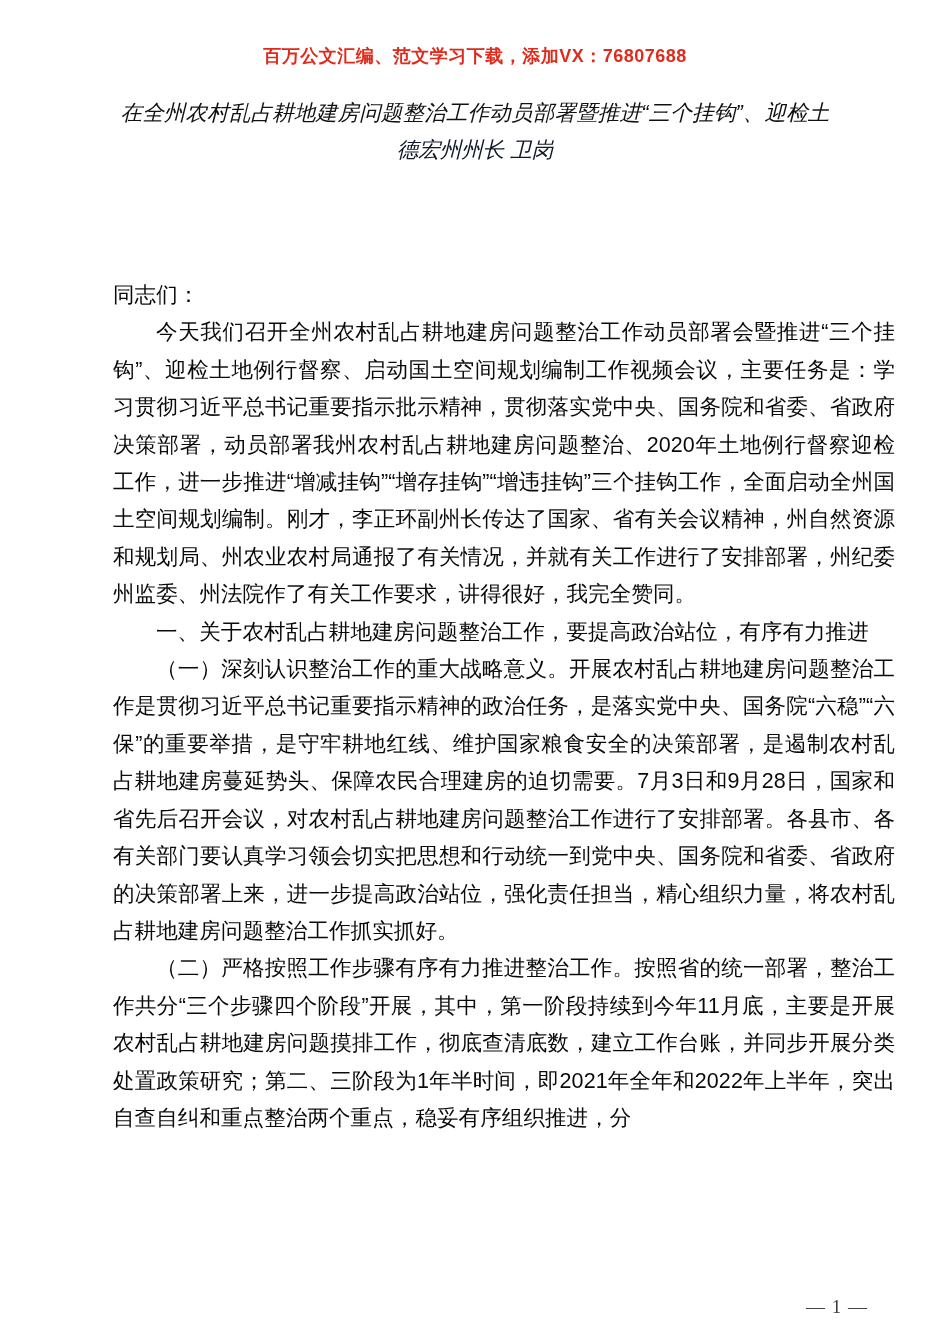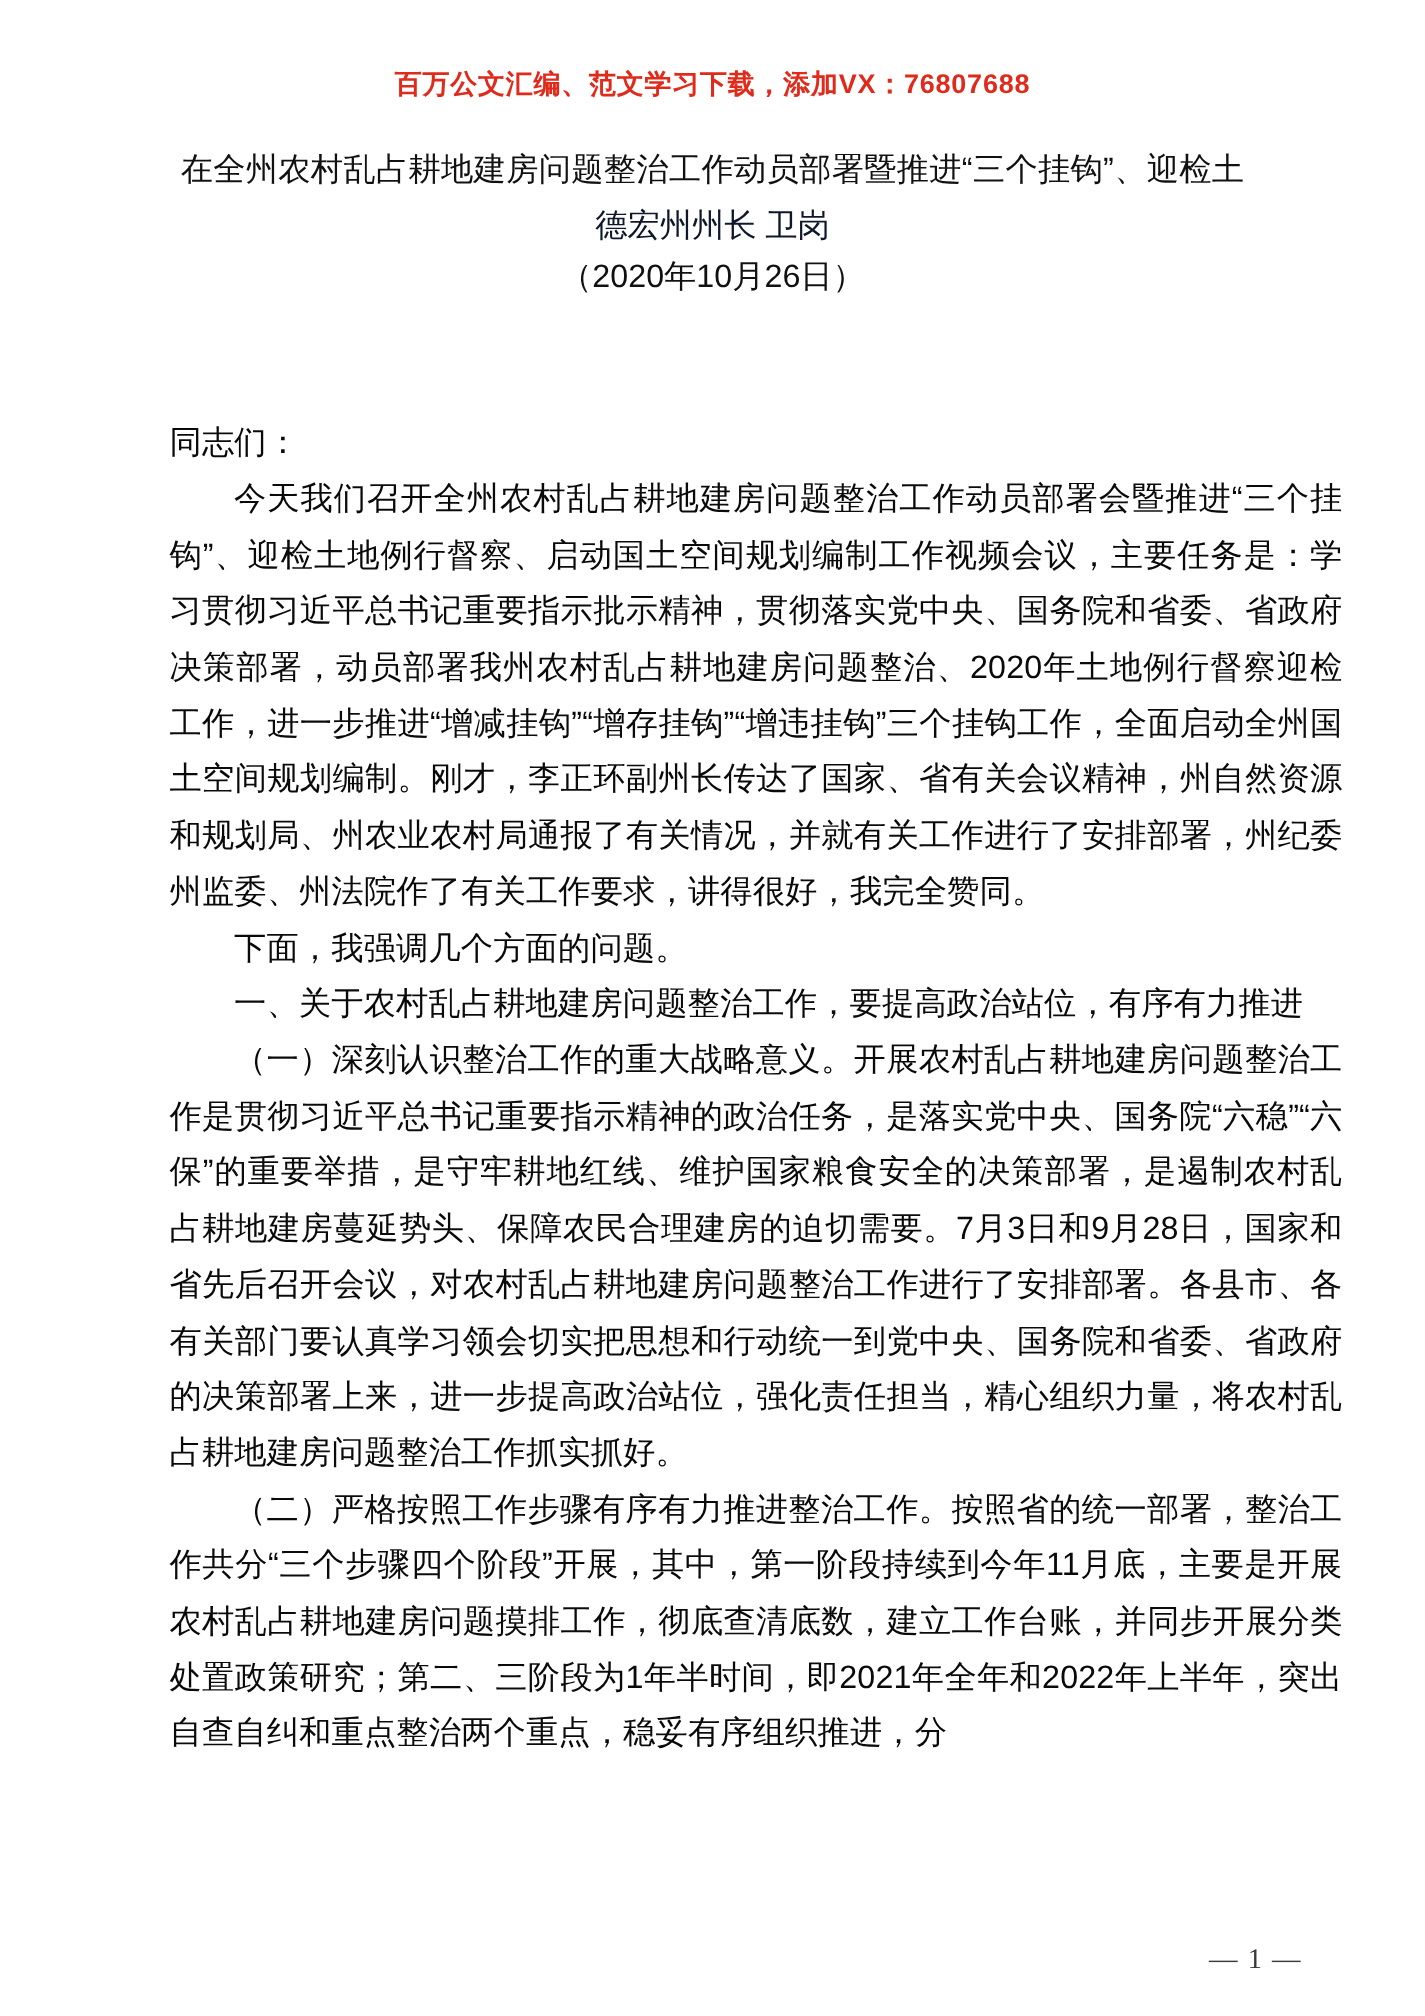--- a/index.html
+++ b/index.html
@@ -32,20 +32,21 @@
     color: #e02b1c;
     white-space: nowrap;
   }
 
   
   .title-block {
     position: absolute;
     top: 96px;
     left: 85px;
     width: 780px;
+    font-style: italic;
   }
 
   .doc-title {
     font-size: 21.5px;
     line-height: 35px;
     text-align: center;
     letter-spacing: 0.2px;
     color: #111111;
   }
 
@@ -114,30 +115,28 @@
 </head>
 <body>
 
 <div class="page">
 
   <div class="promo-header">百万公文汇编、范文学习下载，添加VX：76807688</div>
 
   <div class="title-block">
     <div class="doc-title">在全州农村乱占耕地建房问题整治工作动员部署暨推进“三个挂钩”、迎检土</div>
     <div class="doc-subtitle">德宏州州长  卫岗</div>
-    <div class="doc-date">（2020年10月26日）</div>
   </div>
 
   <div class="body-block">
 
     <p class="para salutation">同志们：</p>
 
     <p class="para indent">今天我们召开全州农村乱占耕地建房问题整治工作动员部署会暨推进“三个挂钩”、迎检土地例行督察、启动国土空间规划编制工作视频会议，主要任务是：学习贯彻习近平总书记重要指示批示精神，贯彻落实党中央、国务院和省委、省政府决策部署，动员部署我州农村乱占耕地建房问题整治、2020年土地例行督察迎检工作，进一步推进“增减挂钩”“增存挂钩”“增违挂钩”三个挂钩工作，全面启动全州国土空间规划编制。刚才，李正环副州长传达了国家、省有关会议精神，州自然资源和规划局、州农业农村局通报了有关情况，并就有关工作进行了安排部署，州纪委州监委、州法院作了有关工作要求，讲得很好，我完全赞同。</p>
 
-    <p class="para indent">下面，我强调几个方面的问题。</p>
 
     <p class="para indent">一、关于农村乱占耕地建房问题整治工作，要提高政治站位，有序有力推进</p>
 
     <p class="para indent">
       <span class="bold">（一）深刻认识整治工作的重大战略意义。</span><span>开展农村乱占耕地建房问题整治工作是贯彻习近平总书记重要指示精神的政治任务，是落实党中央、国务院“六稳”“六保”的重要举措，是守牢耕地红线、维护国家粮食安全的决策部署，是遏制农村乱占耕地建房蔓延势头、保障农民合理建房的迫切需要。7月3日和9月28日，国家和省先后召开会议，对农村乱占耕地建房问题整治工作进行了安排部署。各县市、各有关部门要认真学习领会切实把思想和行动统一到党中央、国务院和省委、省政府的决策部署上来，进一步提高政治站位，强化责任担当，精心组织力量，将农村乱占耕地建房问题整治工作抓实抓好。</span>
     </p>
 
     <p class="para indent">
       <span class="bold">（二）严格按照工作步骤有序有力推进整治工作。</span><span>按照省的统一部署，整治工作共分“三个步骤四个阶段”开展，其中，第一阶段持续到今年11月底，主要是开展农村乱占耕地建房问题摸排工作，彻底查清底数，建立工作台账，并同步开展分类处置政策研究；第二、三阶段为1年半时间，即2021年全年和2022年上半年，突出自查自纠和重点整治两个重点，稳妥有序组织推进，分</span>
     </p>

